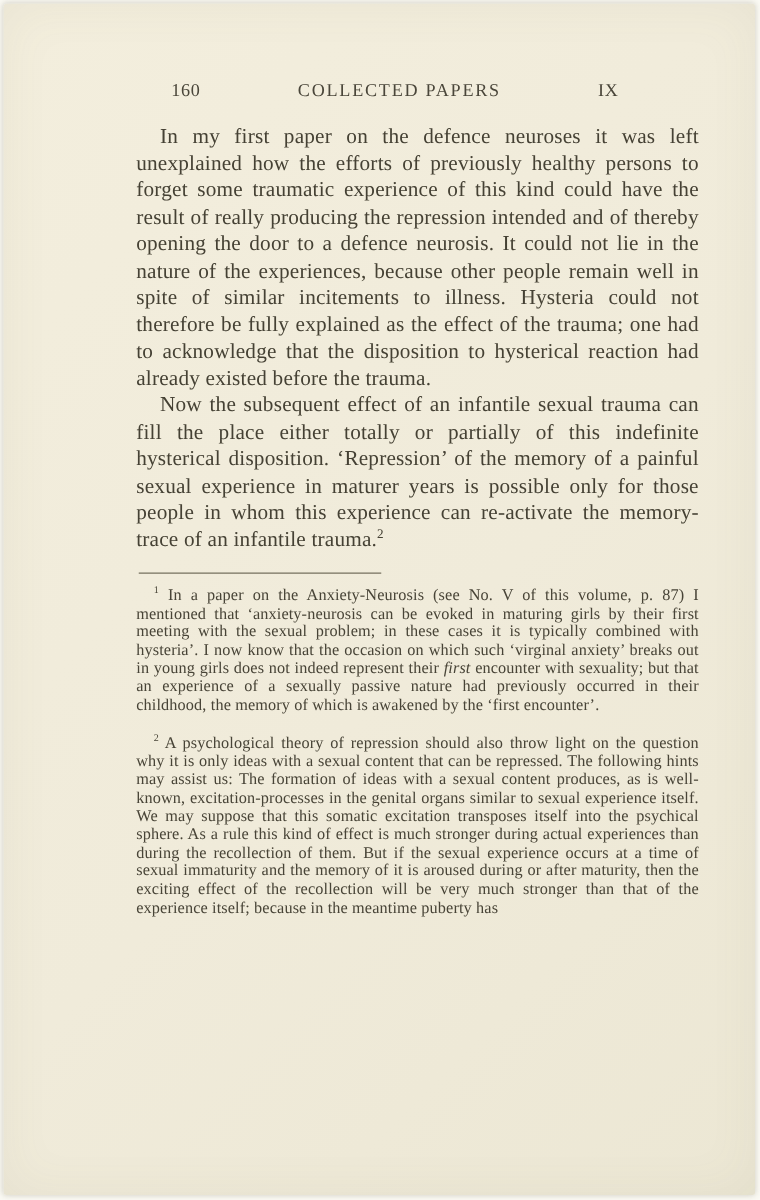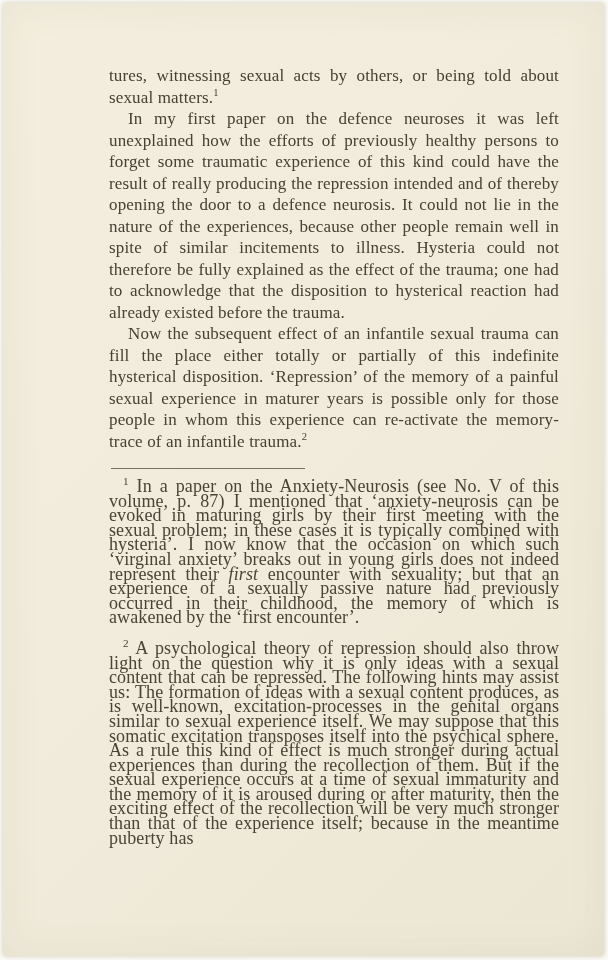--- a/index.html
+++ b/index.html
@@ -57,43 +57,47 @@
     vertical-align: super;
   }
   .fn-rule {
     width: 194px;
     height: 0;
     border-top: 1px solid #75705f;
     margin: 16px 0 10px 2px;
   }
   .footnotes p {
     margin: 0;
-    font-size: 18px;
+    font-size: 13px;
     line-height: 14.6px;
     text-align: justify;
     text-indent: 14px;
     letter-spacing: 0.1px;
     color: #484437;
   }
   .footnotes p + p {
     margin-top: 16px;
   }
   .footnote i {
     font-style: italic;
   }
 </style>
 </head>
 <body>
 
 <div class="page">
   <div class="content">
 
+    <header class="running-head">
+      <span>160</span>
+      <span class="title">COLLECTED PAPERS</span>
+      <span>IX</span>
+    </header>
 
     <main class="text-block">
-      <p><span>tures, witnessing sexual acts by others, or being told about sexual matters.</span><sup class="fnref">1</sup></p>
 
       <p class="indent"><span>In my first paper on the defence neuroses it was left unexplained how the efforts of previously healthy persons to forget some traumatic experience of this kind could have the result of really producing the repression intended and of thereby opening the door to a defence neurosis.  It could not lie in the nature of the experiences, because other people remain well in spite of similar incitements to illness.  Hysteria could not therefore be fully explained as the effect of the trauma; one had to acknowledge that the disposition to hysterical reaction had already existed before the trauma.</span></p>
 
       <p class="indent"><span>Now the subsequent effect of an infantile sexual trauma can fill the place either totally or partially of this indefinite hysterical disposition.  ‘Repression’ of the memory of a painful sexual experience in maturer years is possible only for those people in whom this experience can re-activate the memory-trace of an infantile trauma.</span><sup class="fnref">2</sup></p>
     </main>
 
     <div class="fn-rule"></div>
 
     <section class="footnotes">
       <p class="footnote"><sup>1</sup><span> In a paper on the Anxiety-Neurosis (see No. V of this volume, p. 87) I mentioned that ‘anxiety-neurosis can be evoked in maturing girls by their first meeting with the sexual problem; in these cases it is typically combined with hysteria’.  I now know that the occasion on which such ‘virginal anxiety’ breaks out in young girls does not indeed represent their </span><i>first</i><span> encounter with sexuality; but that an experience of a sexually passive nature had previously occurred in their childhood, the memory of which is awakened by the ‘first encounter’.</span></p>

